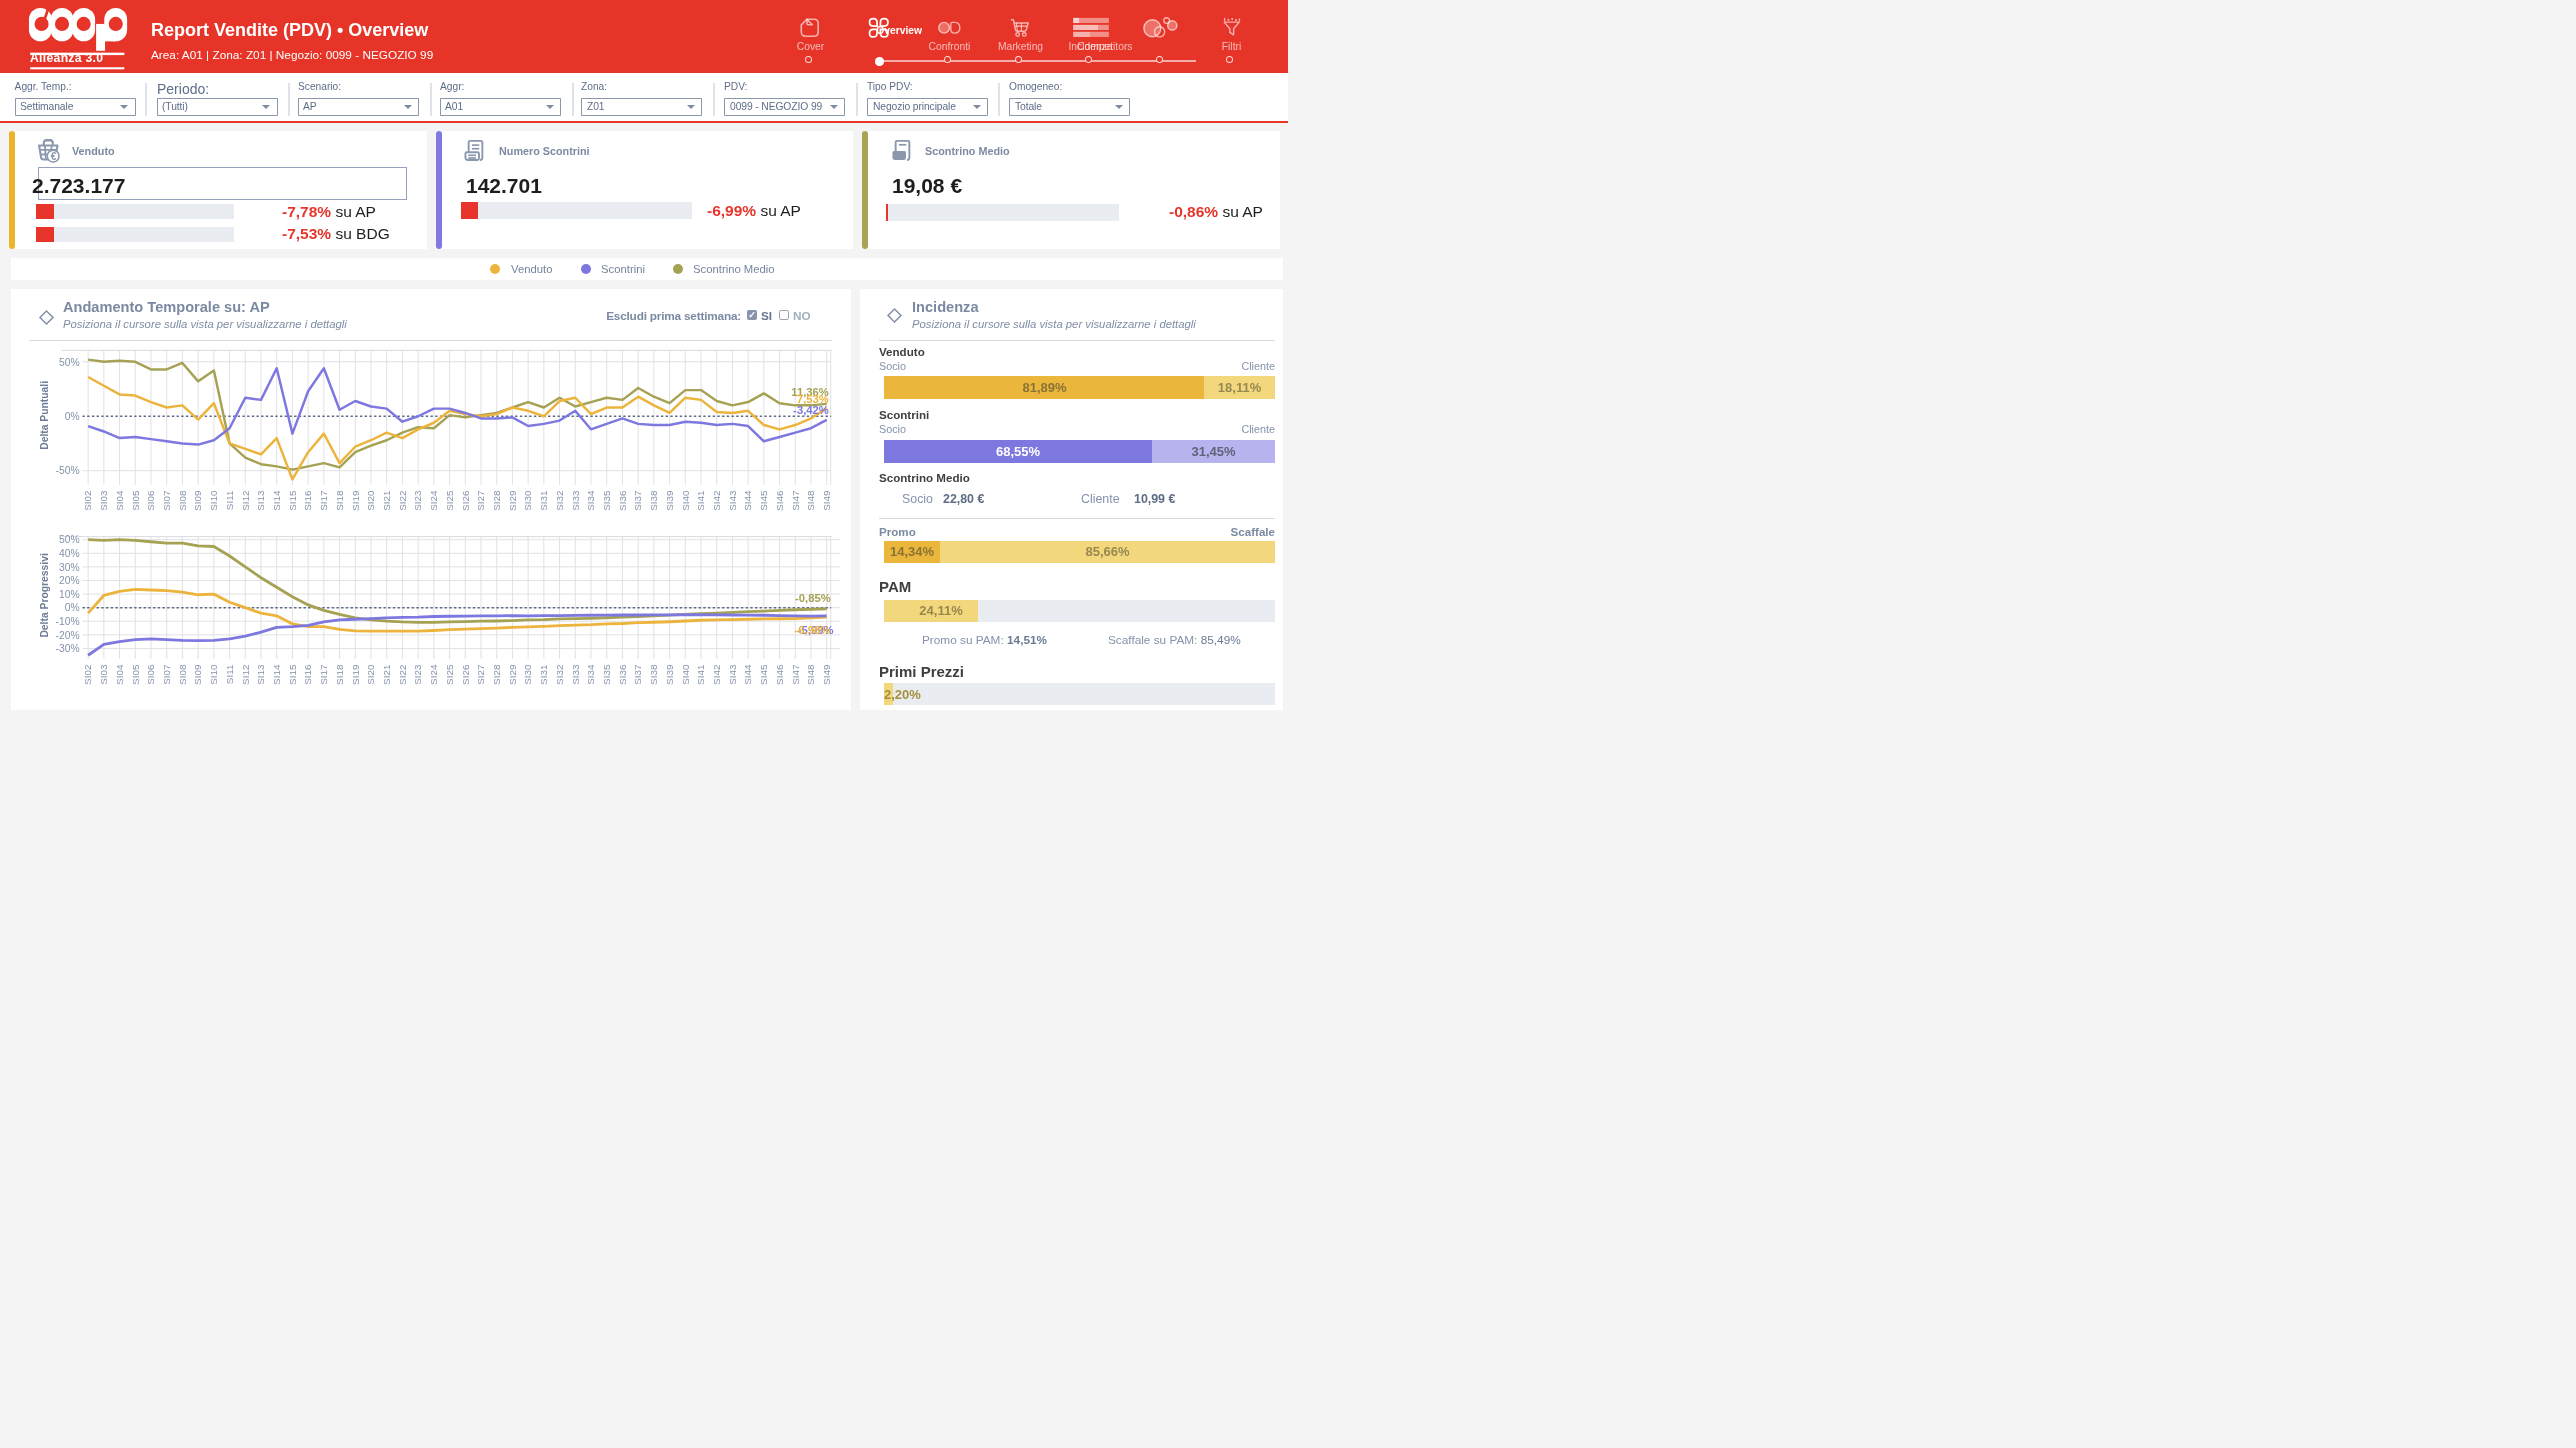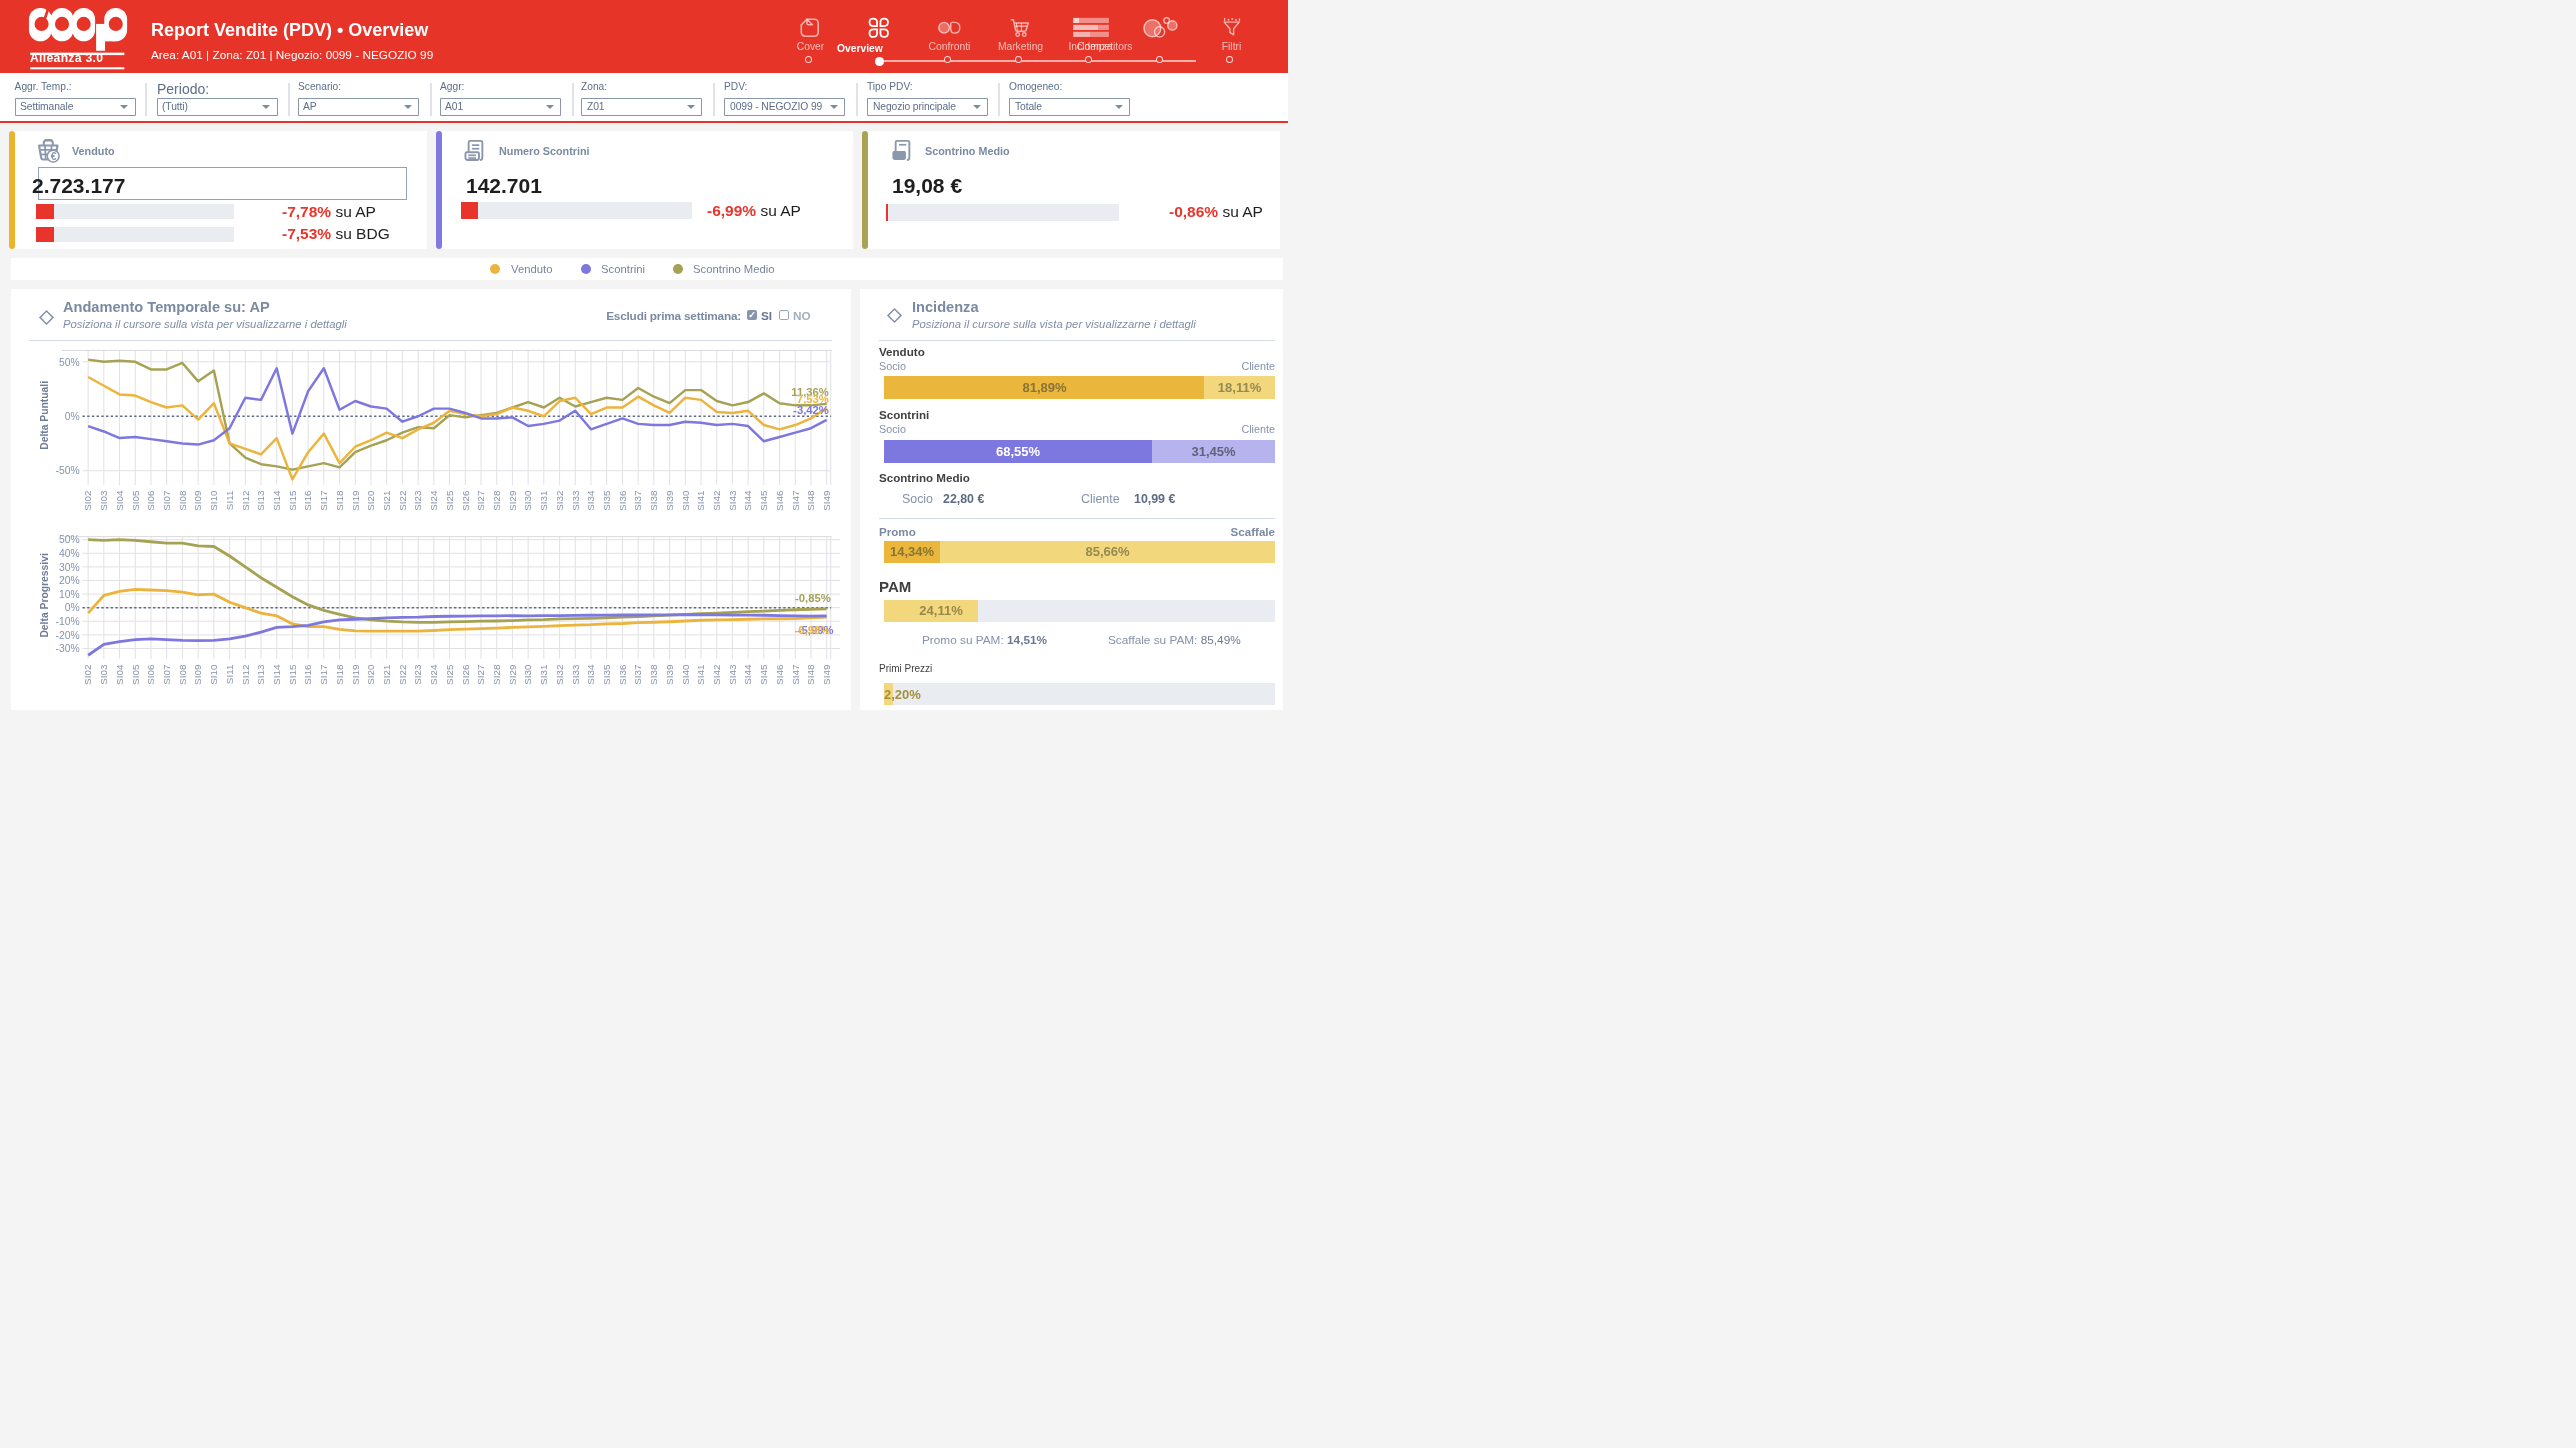--- a/index.html
+++ b/index.html
@@ -31,21 +31,21 @@
       <path d="M9.5 3.5 H17 Q21.5 3.5 21.5 8 V17 Q21.5 21.5 17 21.5 H8 Q3.5 21.5 3.5 17 V9.5 Z" fill="none" stroke="rgba(255,255,255,0.62)" stroke-width="1.7"></path>
       <path d="M9.5 3.5 V7.9 Q9.5 9.4 11 9.4 L15.4 9.4 Z" fill="none" stroke="rgba(255,255,255,0.62)" stroke-width="1.6" stroke-linejoin="round"></path>
     </svg></div>
 <div class="abs" style="left:768px;top:41px;width:85px;text-align:center;font-size:10.3px;font-weight:normal;color:rgba(255,255,255,0.66)">Cover</div>
 <div class="abs" style="left:867px;top:15.5px;width:23.5px;height:23.5px"><svg width="23.5" height="23.5" viewBox="0 0 25 25">
       <path d="M2.7 6.7 Q2.7 2.7 6.7 2.7 Q10.7 2.7 10.7 6.7 V10.7 H6.7 Q2.7 10.7 2.7 6.7Z" fill="none" stroke="rgba(255,255,255,1)" stroke-width="1.9"></path>
       <path d="M14.3 6.7 Q14.3 2.7 18.3 2.7 Q22.3 2.7 22.3 6.7 Q22.3 10.7 18.3 10.7 H14.3 Z" fill="none" stroke="rgba(255,255,255,1)" stroke-width="1.9"></path>
       <path d="M2.7 18.3 Q2.7 14.3 6.7 14.3 H10.7 V18.3 Q10.7 22.3 6.7 22.3 Q2.7 22.3 2.7 18.3Z" fill="none" stroke="rgba(255,255,255,1)" stroke-width="1.9"></path>
       <path d="M14.3 14.3 H18.3 Q22.3 14.3 22.3 18.3 Q22.3 22.3 18.3 22.3 Q14.3 22.3 14.3 18.3Z" fill="none" stroke="rgba(255,255,255,1)" stroke-width="1.9"></path>
     </svg></div>
-<div class="abs" style="left:837px;top:43px;width:85px;text-align:left;font-size:10.3px;font-weight:bold;color:#ffffff">Overview</div>
+<div class="abs" style="left:837px;top:25px;width:85px;text-align:right;font-size:10.3px;font-weight:bold;color:#ffffff">Overview</div>
 <div class="abs" style="left:938px;top:15.5px;width:23.5px;height:23.5px"><svg width="23.5" height="23.5" viewBox="0 0 25 25">
       <circle cx="6.5" cy="12.5" r="5.7" fill="rgba(255,255,255,0.28)" stroke="rgba(255,255,255,0.62)" stroke-width="1.5"></circle>
       <path d="M13.6 8.2 Q13.6 6.8 15 6.8 H17.6 Q23.2 6.8 23.2 12.5 Q23.2 18.2 17.6 18.2 Q13.6 18.2 13.6 13.8 Z" fill="none" stroke="rgba(255,255,255,0.62)" stroke-width="1.5"></path>
     </svg></div>
 <div class="abs" style="left:907px;top:41px;width:85px;text-align:center;font-size:10.3px;font-weight:normal;color:rgba(255,255,255,0.66)">Confronti</div>
 <div class="abs" style="left:1008px;top:15.5px;width:23.5px;height:23.5px"><svg width="23.5" height="23.5" viewBox="0 0 25 25">
       <path d="M3 4 H5.7 L8 14.8 Q8.3 16.2 9.8 16.2 H17.5 Q19 16.2 19.4 14.8 L21.5 7.5 H6.5" fill="none" stroke="rgba(255,255,255,0.62)" stroke-width="1.6" stroke-linejoin="round"></path>
       <line x1="7.8" y1="10.8" x2="20.3" y2="10.8" stroke="rgba(255,255,255,0.62)" stroke-width="1.4"></line>
       <line x1="9" y1="7.5" x2="9.9" y2="16" stroke="rgba(255,255,255,0.62)" stroke-width="1.2"></line>
       <line x1="14.3" y1="7.5" x2="14.3" y2="16" stroke="rgba(255,255,255,0.62)" stroke-width="1.2"></line>
@@ -465,16 +465,16 @@
 <div class="abs" style="left:884px;top:541px;width:56px;height:21.6px;background:#eab63c"></div>
 <div class="abs" style="left:940px;top:541px;width:335px;height:21.6px;background:#f3d77d"></div>
 <div class="abs" style="left:884px;top:544px;width:56px;text-align:center;font-size:13px;font-weight:bold;color:#8a7434">14,34%</div>
 <div class="abs" style="left:940px;top:544px;width:335px;text-align:center;font-size:13px;font-weight:bold;color:#978a50">85,66%</div>
 <div class="abs" style="left:879px;top:578px;font-size:15px;font-weight:bold;color:#3f3f3f">PAM</div>
 <div class="abs" style="left:884px;top:600px;width:391px;height:21.6px;background:#e9edf1"></div>
 <div class="abs" style="left:884px;top:600px;width:94px;height:21.6px;background:#f3d77d"></div>
 <div class="abs" style="left:884px;top:603px;width:114px;text-align:center;font-size:13px;font-weight:bold;color:#97884c">24,11%</div>
 <div class="abs" style="left:922px;top:633px;font-size:11.8px;color:#8492ab">Promo su PAM: <span style="font-weight:bold;color:#6b7a93">14,51%</span></div>
 <div class="abs" style="left:1108px;top:633px;font-size:11.8px;color:#8492ab">Scaffale su PAM: <span style="font-weight:normal;color:#6b7a93">85,49%</span></div>
-<div class="abs" style="left:879px;top:663px;font-size:10px;font-weight:normal;color:#3f3f3f">Primi Prezzi</div>
+<div class="abs" style="left:879px;top:663px;font-size:15px;font-weight:bold;color:#3f3f3f">Primi Prezzi</div>
 <div class="abs" style="left:884px;top:683px;width:391px;height:21.6px;background:#e9edf1"></div>
 <div class="abs" style="left:884px;top:683px;width:8.6px;height:21.6px;background:#f3d77d"></div>
 <div class="abs" style="left:884px;top:687px;font-size:13px;font-weight:bold;color:#a58f3e">2,20%</div>
 
 </body></html>

